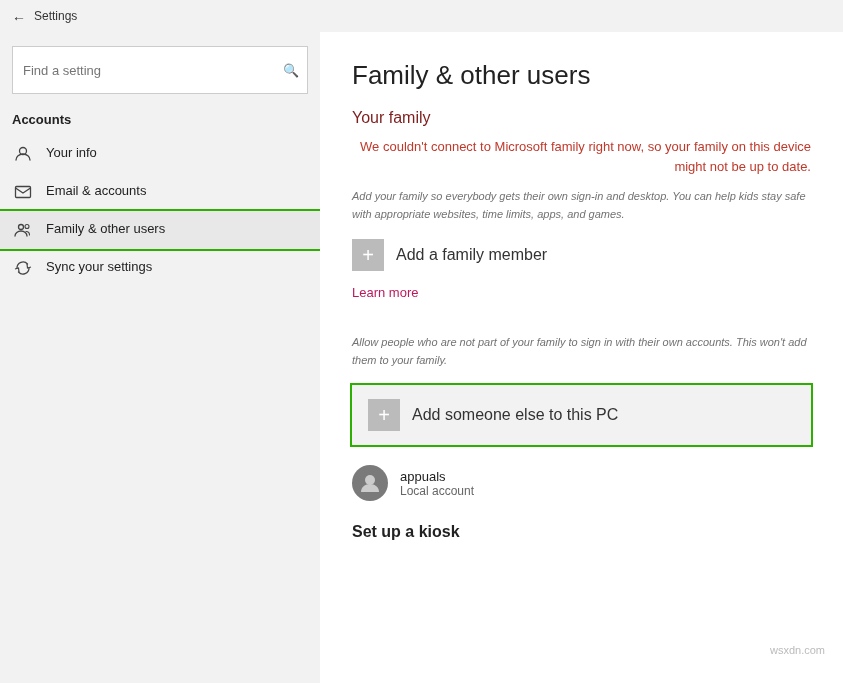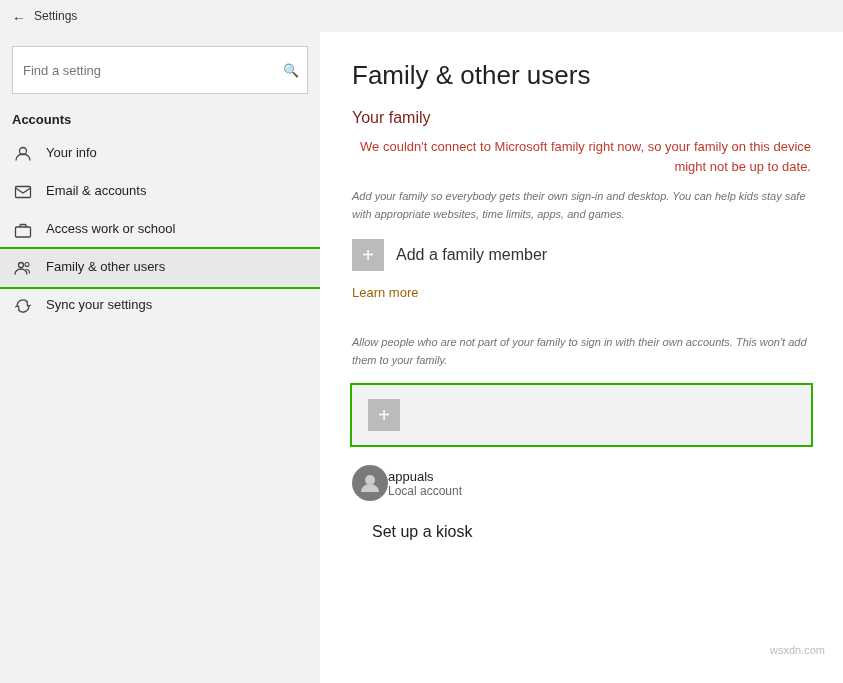--- a/index.html
+++ b/index.html
@@ -158,21 +158,21 @@
       cursor: pointer;
       flex-shrink: 0;
     }
 
     .add-button-label {
       font-size: 16px;
       color: #333;
     }
 
     .learn-more {
-      color: #a16207;
+      color: #be185d;
       font-size: 13px;
       cursor: pointer;
       margin-bottom: 20px;
       display: inline-block;
     }
 
     .divider-section {
       margin-bottom: 14px;
     }
 
@@ -183,21 +183,21 @@
       background: #f2f2f2;
       padding: 14px 16px;
       margin-bottom: 12px;
       cursor: pointer;
       outline: 2px solid #2daf00;
     }
 
     .user-row {
       display: flex;
       align-items: center;
-      gap: 0;
+      gap: 12px;
       padding: 8px 0;
     }
 
     .user-avatar {
       width: 36px;
       height: 36px;
       background: #7a7a7a;
       border-radius: 50%;
       display: flex;
       align-items: center;
@@ -212,24 +212,23 @@
       font-weight: 500;
     }
     .user-info .user-type {
       font-size: 12px;
       color: #666;
       text-align: right;
     }
 
     .set-up-kiosk {
       font-size: 16px;
-      font-weight: 400;
+      font-weight: 700;
       color: #222;
       margin-top: 8px;
-      margin-left: 20px;
     }
 
     
     .watermark {
       position: fixed;
       bottom: 27px;
       right: 18px;
       font-size: 11px;
       color: #bbb;
       pointer-events: none;
@@ -273,29 +272,20 @@
       <span class="sidebar-icon">
         <svg class="icon-svg" viewBox="0 0 18 18" fill="none" xmlns="http://www.w3.org/2000/svg">
           <rect x="1.5" y="3.5" width="15" height="11" rx="1" stroke="#444" stroke-width="1.3"></rect>
           <path d="M1.5 5l7.5 5 7.5-5" stroke="#444" stroke-width="1.3"></path>
         </svg>
       </span>
       <span>Email &amp; accounts</span>
     </div>
 
 
-    <div class="sidebar-item">
-      <span class="sidebar-icon">
-        <svg class="icon-svg" viewBox="0 0 18 18" fill="none" xmlns="http://www.w3.org/2000/svg">
-          <rect x="1.5" y="6" width="15" height="10" rx="1" stroke="#444" stroke-width="1.3"></rect>
-          <path d="M6 6V4.5a1 1 0 0 1 1-1h4a1 1 0 0 1 1 1V6" stroke="#444" stroke-width="1.3"></path>
-        </svg>
-      </span>
-      <span>Access work or school</span>
-    </div>
 
     <div class="sidebar-item active">
       <span class="sidebar-icon">
         <svg class="icon-svg" viewBox="0 0 18 18" fill="none" xmlns="http://www.w3.org/2000/svg">
           <circle cx="7" cy="6" r="2.5" stroke="#444" stroke-width="1.3"></circle>
           <path d="M1 15c0-2.76 2.686-5 6-5s6 2.24 6 5" stroke="#444" stroke-width="1.3" stroke-linecap="round"></path>
           <circle cx="13" cy="5.5" r="2" stroke="#444" stroke-width="1.1"></circle>
           <path d="M15.5 14c0-2-1.5-3.5-3.5-3.5" stroke="#444" stroke-width="1.1" stroke-linecap="round"></path>
         </svg>
       </span>
@@ -329,20 +319,21 @@
       </div>
 
       <a class="learn-more">Learn more</a>
     </div>
 
     <div class="divider-section">
       <p class="info-text">Allow people who are not part of your family to sign in with their own accounts. This won't add them to your family.</p>
 
       <div class="add-someone-row">
         <div class="plus-box">+</div>
+        <span class="add-button-label">Add someone else to this PC</span>
       </div>
 
       <div class="user-row">
         <div class="user-avatar">
           <svg width="22" height="22" viewBox="0 0 22 22" fill="none">
             <circle cx="11" cy="8" r="5" fill="#ccc"></circle>
             <path d="M2 20c0-5 4.03-8 9-8s9 3 9 8" fill="#ccc"></path>
           </svg>
         </div>
         <div class="user-info">

